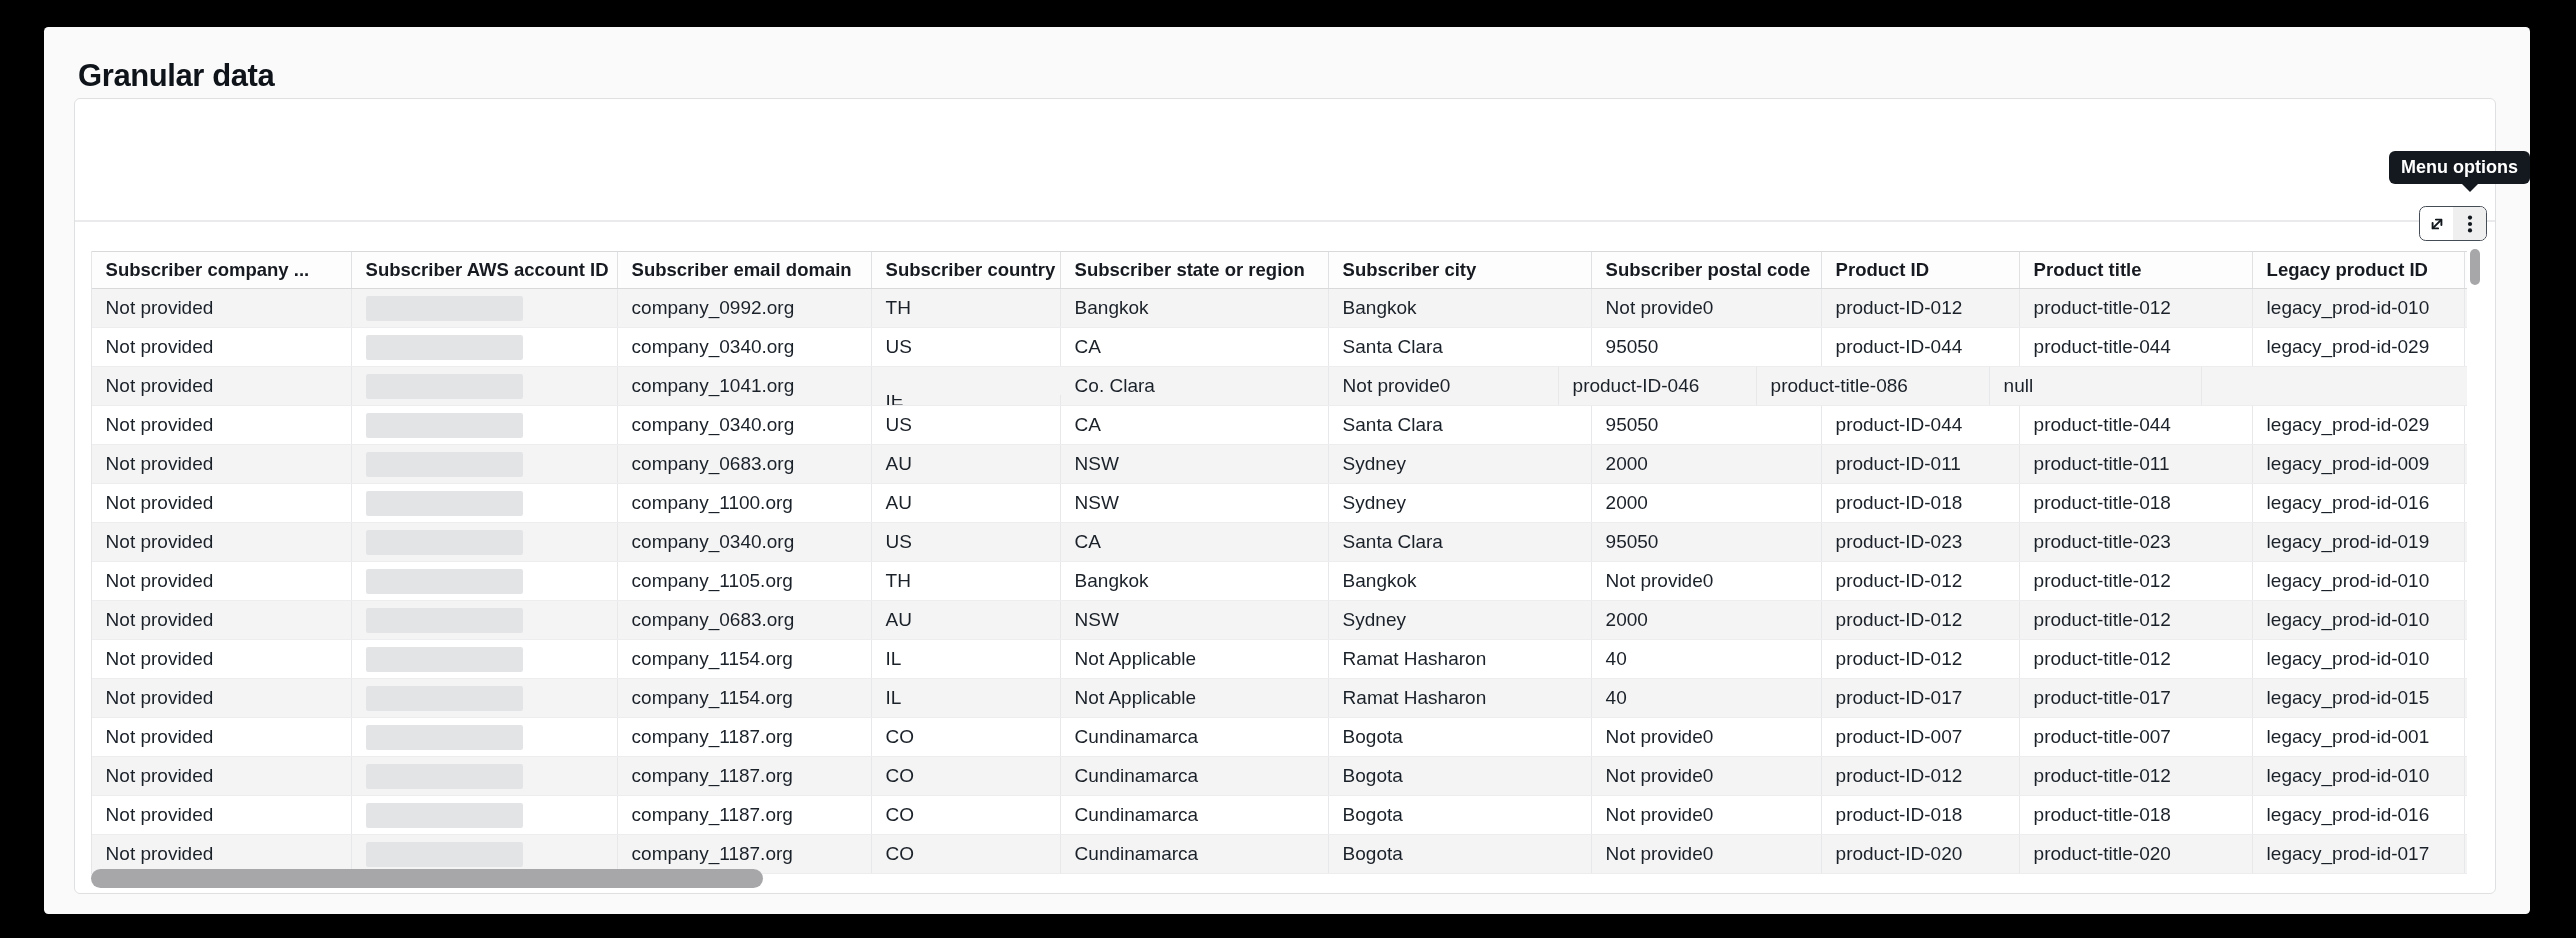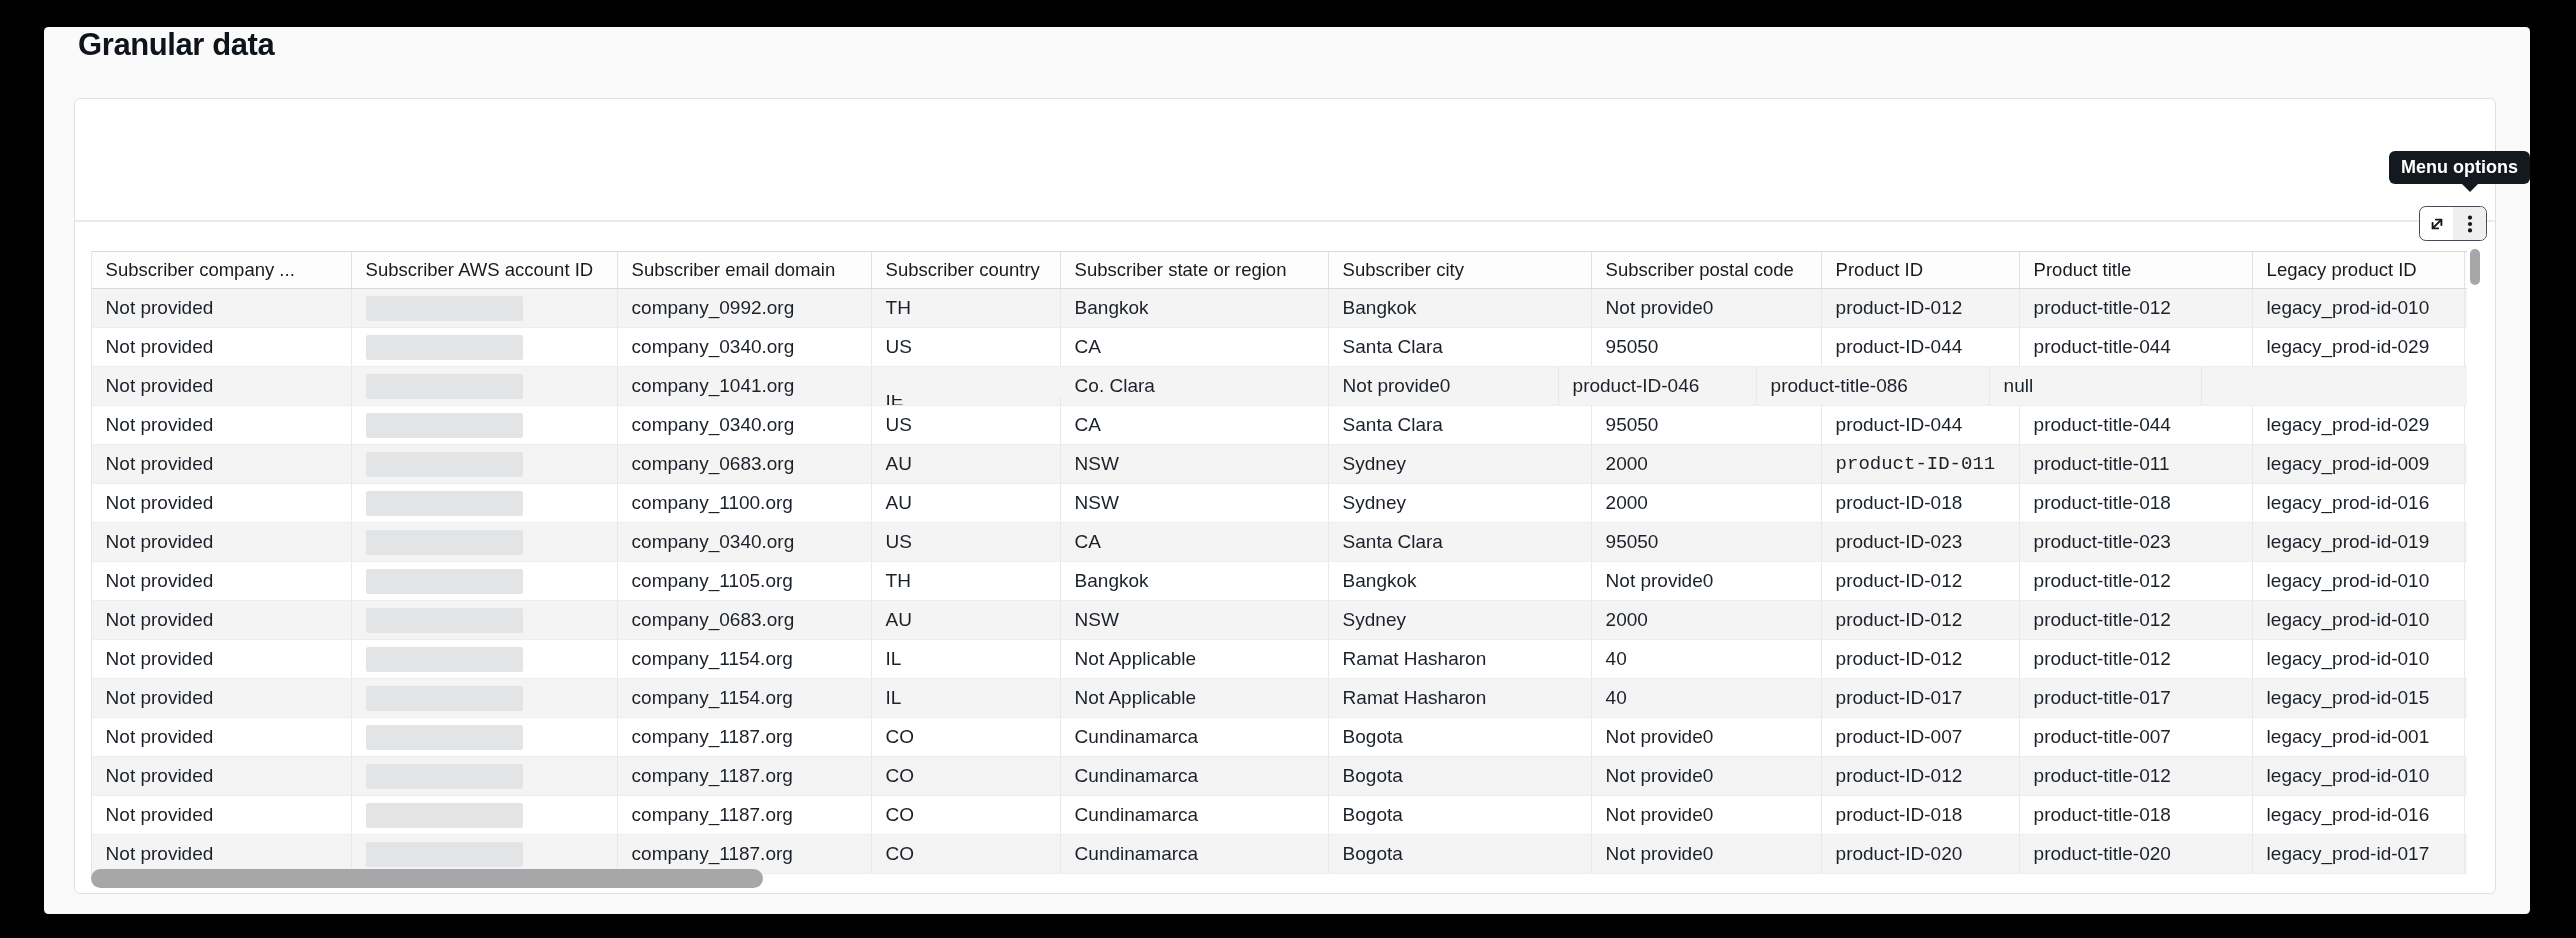--- a/index.html
+++ b/index.html
@@ -5,21 +5,21 @@
   html,body{margin:0;padding:0;}
   body{
     width:2576px;height:938px;background:#000;position:relative;overflow:hidden;
     font-family:"Liberation Sans","DejaVu Sans",sans-serif;
   }
   .page{
     position:absolute;left:44px;top:27px;width:2486px;height:887px;
     background:#fafafa;border-radius:4.4px;
   }
   .page-title{
-    position:absolute;left:34px;top:0;margin:0;
+    position:absolute;left:34px;top:31px;margin:0;
     font-size:31px;font-weight:700;color:#0f141a;letter-spacing:-0.4px;
   }
   .card{
     position:absolute;left:30px;top:71px;width:2422px;height:796px;
     box-sizing:border-box;background:#fff;border:1.5px solid #dfe0e2;border-radius:6px;
   }
   .card-title{
     position:absolute;left:24px;top:44px;margin:0;
     font-size:27px;font-weight:700;color:#12171e;letter-spacing:-0.2px;
   }
@@ -31,21 +31,21 @@
     position:absolute;left:16.3px;top:152px;width:2376px;
     box-sizing:border-box;border-left:1.5px solid #e5e6e8;
   }
   .thead{
     display:flex;height:38px;box-sizing:border-box;background:#fdfdfd;
     border-top:1.5px solid #d8d9db;border-bottom:1.5px solid #d8d9db;
   }
   .th{
     box-sizing:border-box;border-right:1.5px solid #e0e1e3;
     display:flex;align-items:center;padding-left:13.3px;
-    font-size:18.5px;font-weight:400;color:#171b21;
+    font-size:18.5px;font-weight:700;color:#171b21;
     white-space:nowrap;overflow:hidden;
   }
   .tr{
     display:flex;height:39px;box-sizing:border-box;border-bottom:1.5px solid #ededef;
     background:#fff;
   }
   .tr:nth-child(odd){background:#f4f4f5;}
   .td{
     box-sizing:border-box;border-right:1.5px solid #e7e8ea;
     display:flex;align-items:center;padding-left:13.3px;
@@ -170,21 +170,21 @@
           <div class="tr">
             <div class="td" style="width: 260px;">Not provided</div>
             <div class="td" style="width: 266px;">
               <div class="redacted"></div>
             </div>
             <div class="td" style="width: 254px;">company_0683.org</div>
             <div class="td" style="width: 189px;">AU</div>
             <div class="td" style="width: 268px;">NSW</div>
             <div class="td" style="width: 263px;">Sydney</div>
             <div class="td" style="width: 230px;">2000</div>
-            <div class="td" style="width: 198px; font-family: Liberation Mono, monospace;">product-ID-011</div>
+            <div class="td" style="width: 198px;">product-ID-011</div>
             <div class="td" style="width: 233px;">product-title-011</div>
             <div class="td" style="width: 212px;">legacy_prod-id-009</div>
           </div>
           <div class="tr">
             <div class="td" style="width: 260px;">Not provided</div>
             <div class="td" style="width: 266px;">
               <div class="redacted"></div>
             </div>
             <div class="td" style="width: 254px;">company_1100.org</div>
             <div class="td" style="width: 189px;">AU</div>

